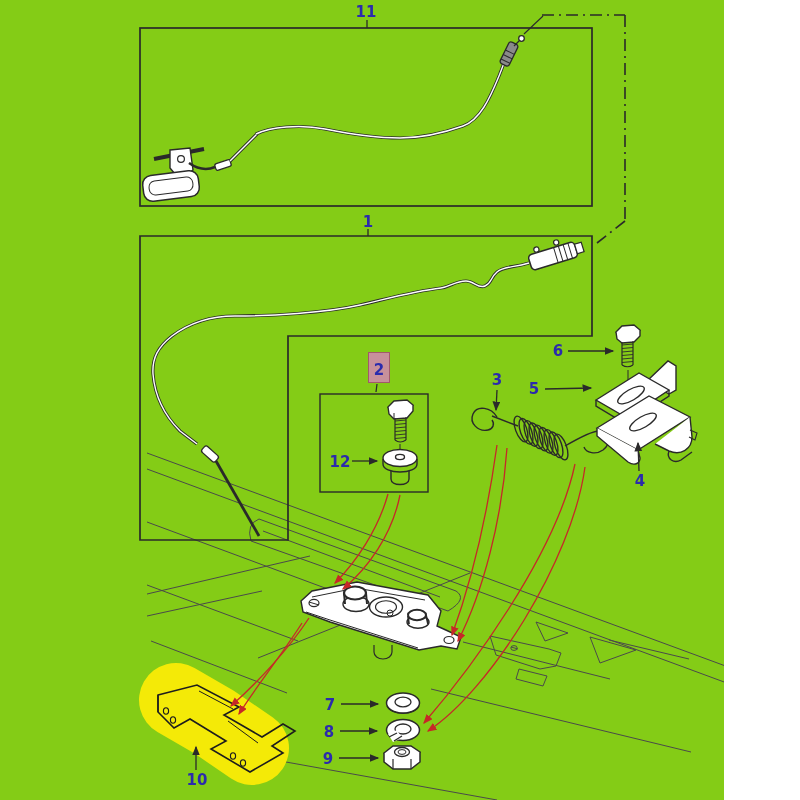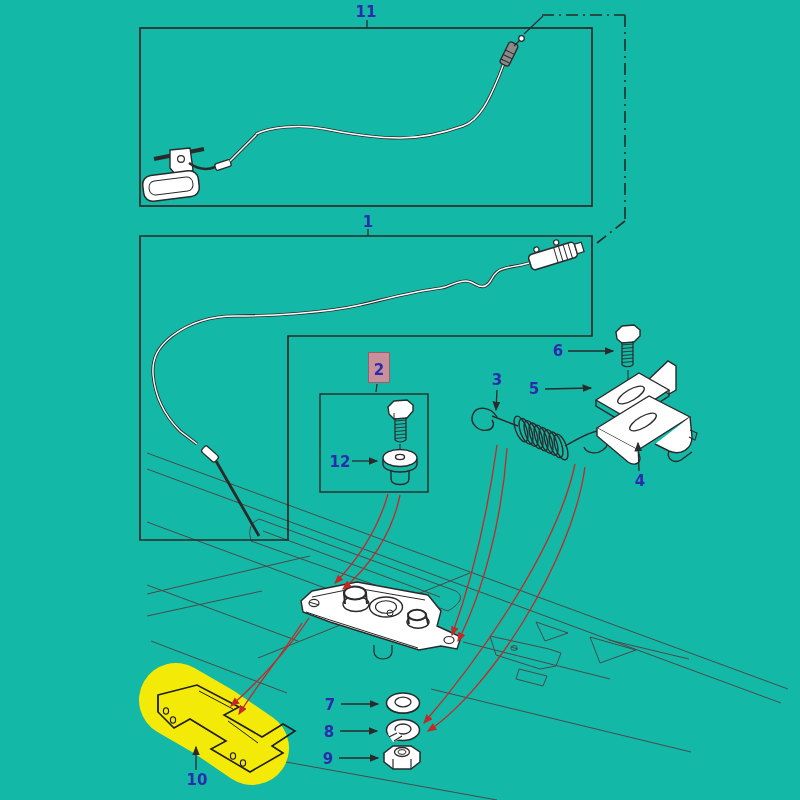--- a/index.html
+++ b/index.html
@@ -1,16 +1,16 @@
 <!DOCTYPE html>
 <html><head>
 <meta charset="utf-8">
 <style>
   html,body{margin:0;padding:0;background:#ffffff;}
-  .stage{position:relative;width:800px;height:800px;background:#14b8a6;overflow:hidden;
+  .stage{position:relative;width:724px;height:800px;background:#84cc16;overflow:hidden;
          font-family:"DejaVu Sans","Liberation Sans",sans-serif;}
   svg{display:block;}
   text.callout{font-family:"DejaVu Sans","Liberation Sans",sans-serif;
                font-size:15px;font-weight:bold;}
 </style>
 </head>
 <body>
 
 <div class="stage">
 <svg width="800" height="800" viewBox="0 0 800 800">

